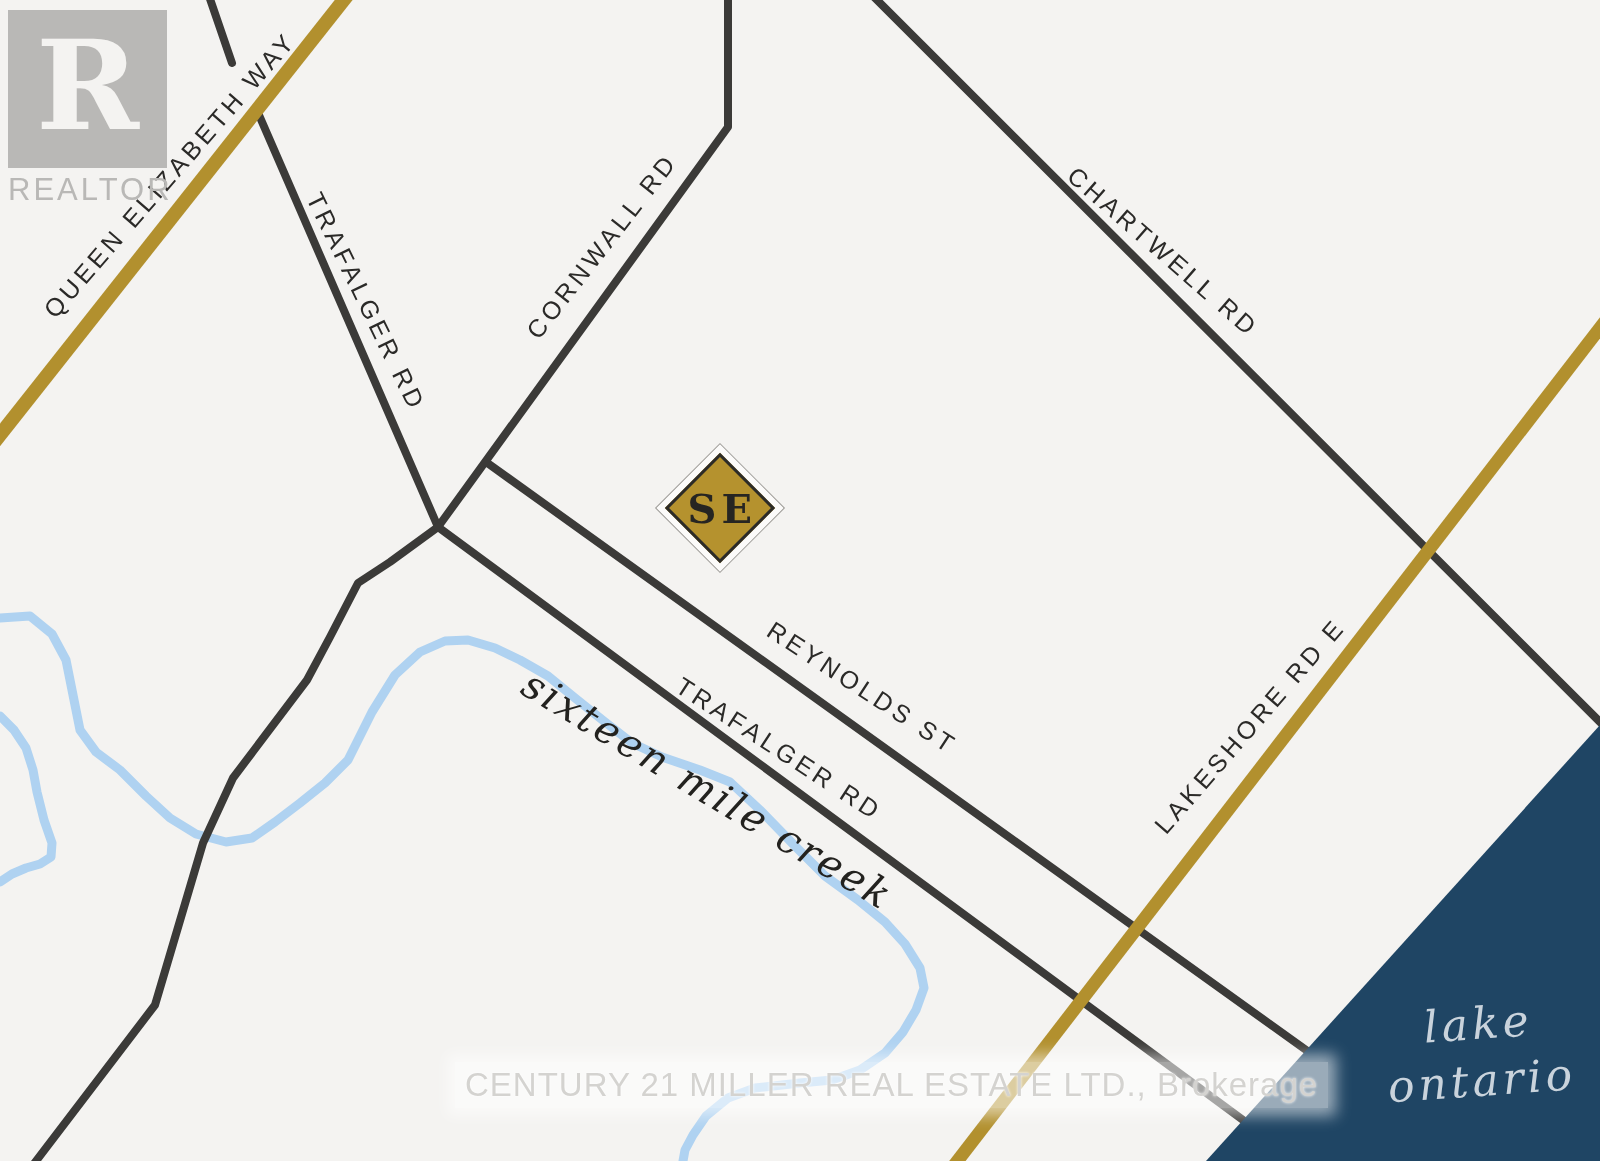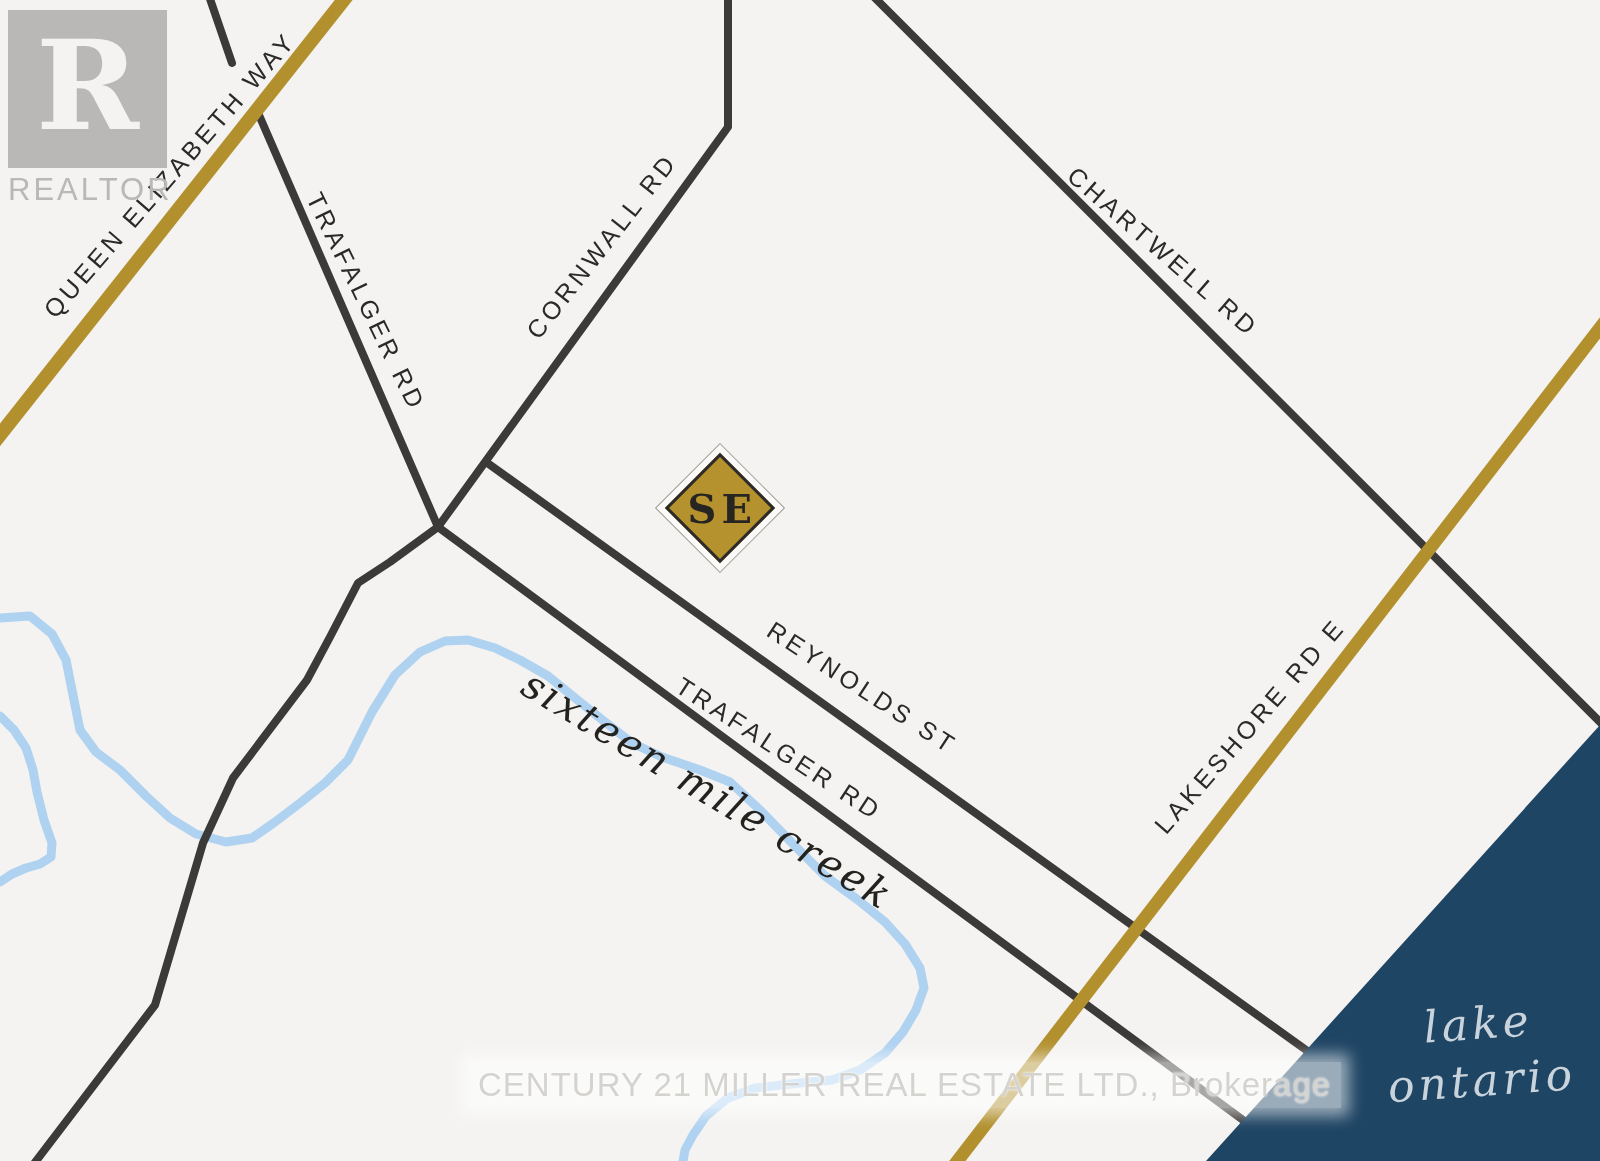--- a/index.html
+++ b/index.html
@@ -115,21 +115,21 @@
   .realtor-word {
     margin-top: 4px;
     font-family: "Liberation Sans", sans-serif;
     font-size: 31px;
     letter-spacing: 3px;
     color: #b9b8b6;
   }
   
   .watermark {
     position: absolute;
-    left: 468px;
+    left: 455px;
     top: 1062px;
     padding: 4px 10px;
     background: rgba(255,255,255,0.55);
     box-shadow: 0 0 14px 8px rgba(255,255,255,0.55);
     font-family: "Liberation Sans", sans-serif;
     font-size: 33px;
     letter-spacing: 1px;
     color: #d4d3d0;
     text-shadow: 0 0 3px #ffffff;
     white-space: nowrap;

